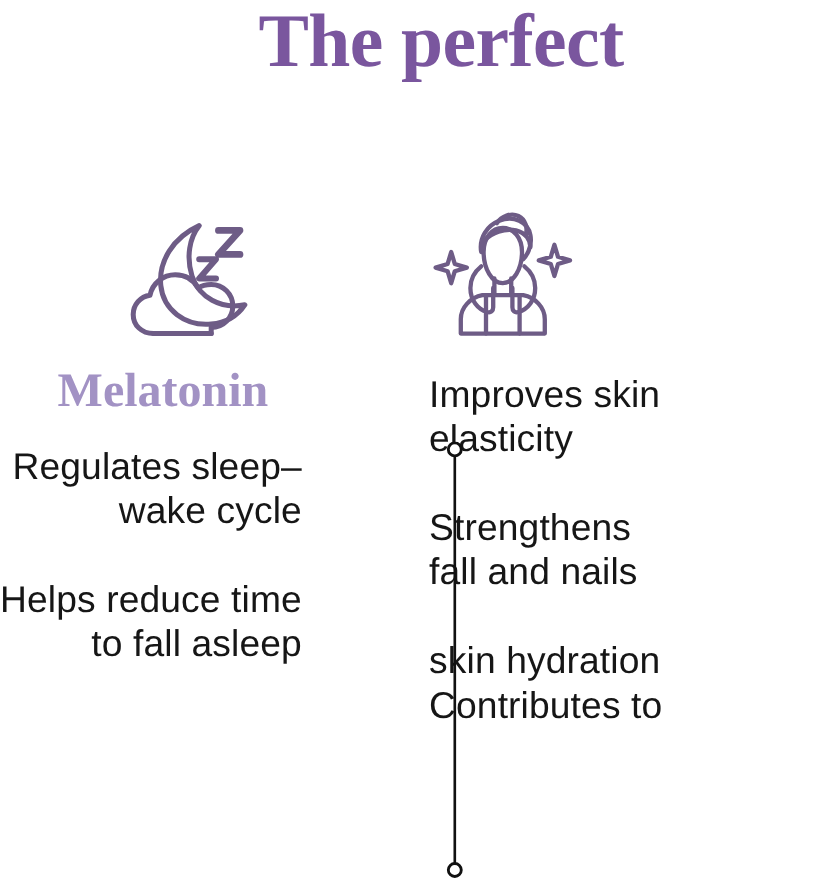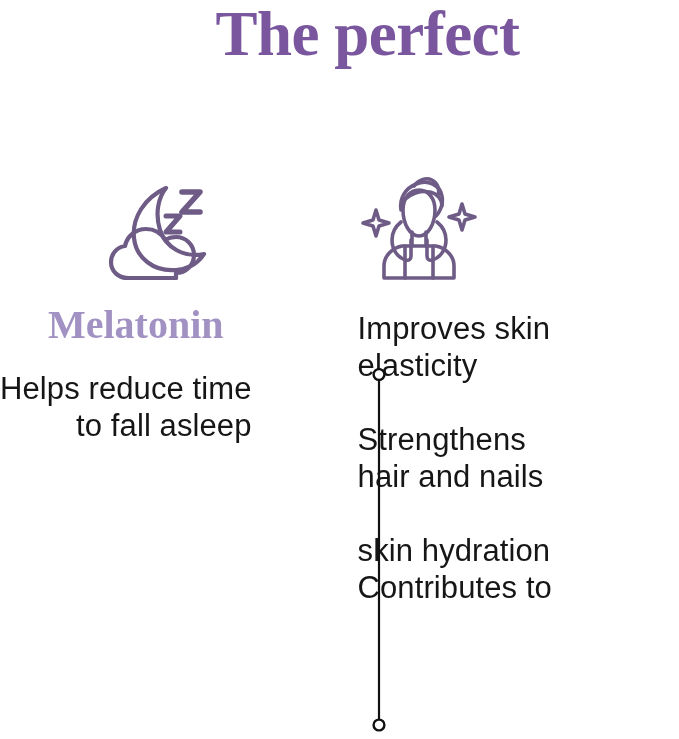--- a/index.html
+++ b/index.html
@@ -144,20 +144,24 @@
 
           <path d="M78 18 L96 18 L78 38 L96 38" stroke-width="5.6"></path>
           <path d="M62 42 L76 42 L62 58 L76 58" stroke-width="5"></path>
         </svg>
       </div>
 
       <div class="col-heading">Melatonin</div>
 
       <ul class="benefits">
         <li class="benefit">
+          <span>Regulates sleep–</span>
+          <span>wake cycle</span>
+        </li>
+        <li class="benefit">
           <span>Helps reduce time</span>
           <span>to fall asleep</span>
         </li>
       </ul>
     </div>
 
     <div class="col col-right">
 
       <div class="icon-wrap">
         <svg class="ico" width="122" height="110" viewBox="0 0 122 110" fill="none" stroke="#6e5c86" stroke-width="3.6" stroke-linecap="round" stroke-linejoin="round">
@@ -188,21 +192,21 @@
       </div>
 
 
       <ul class="benefits">
         <li class="benefit">
           <span>Improves skin</span>
           <span>elasticity</span>
         </li>
         <li class="benefit">
           <span>Strengthens</span>
-          <span>hair and nails</span>
+          <span>fall and nails</span>
         </li>
         <li class="benefit">
           <span>skin hydration</span>
           <span>Contributes to</span>
         </li>
       </ul>
     </div>
   </div>
 
   <svg class="divider" width="16" height="364" viewBox="0 0 16 364" fill="none">

